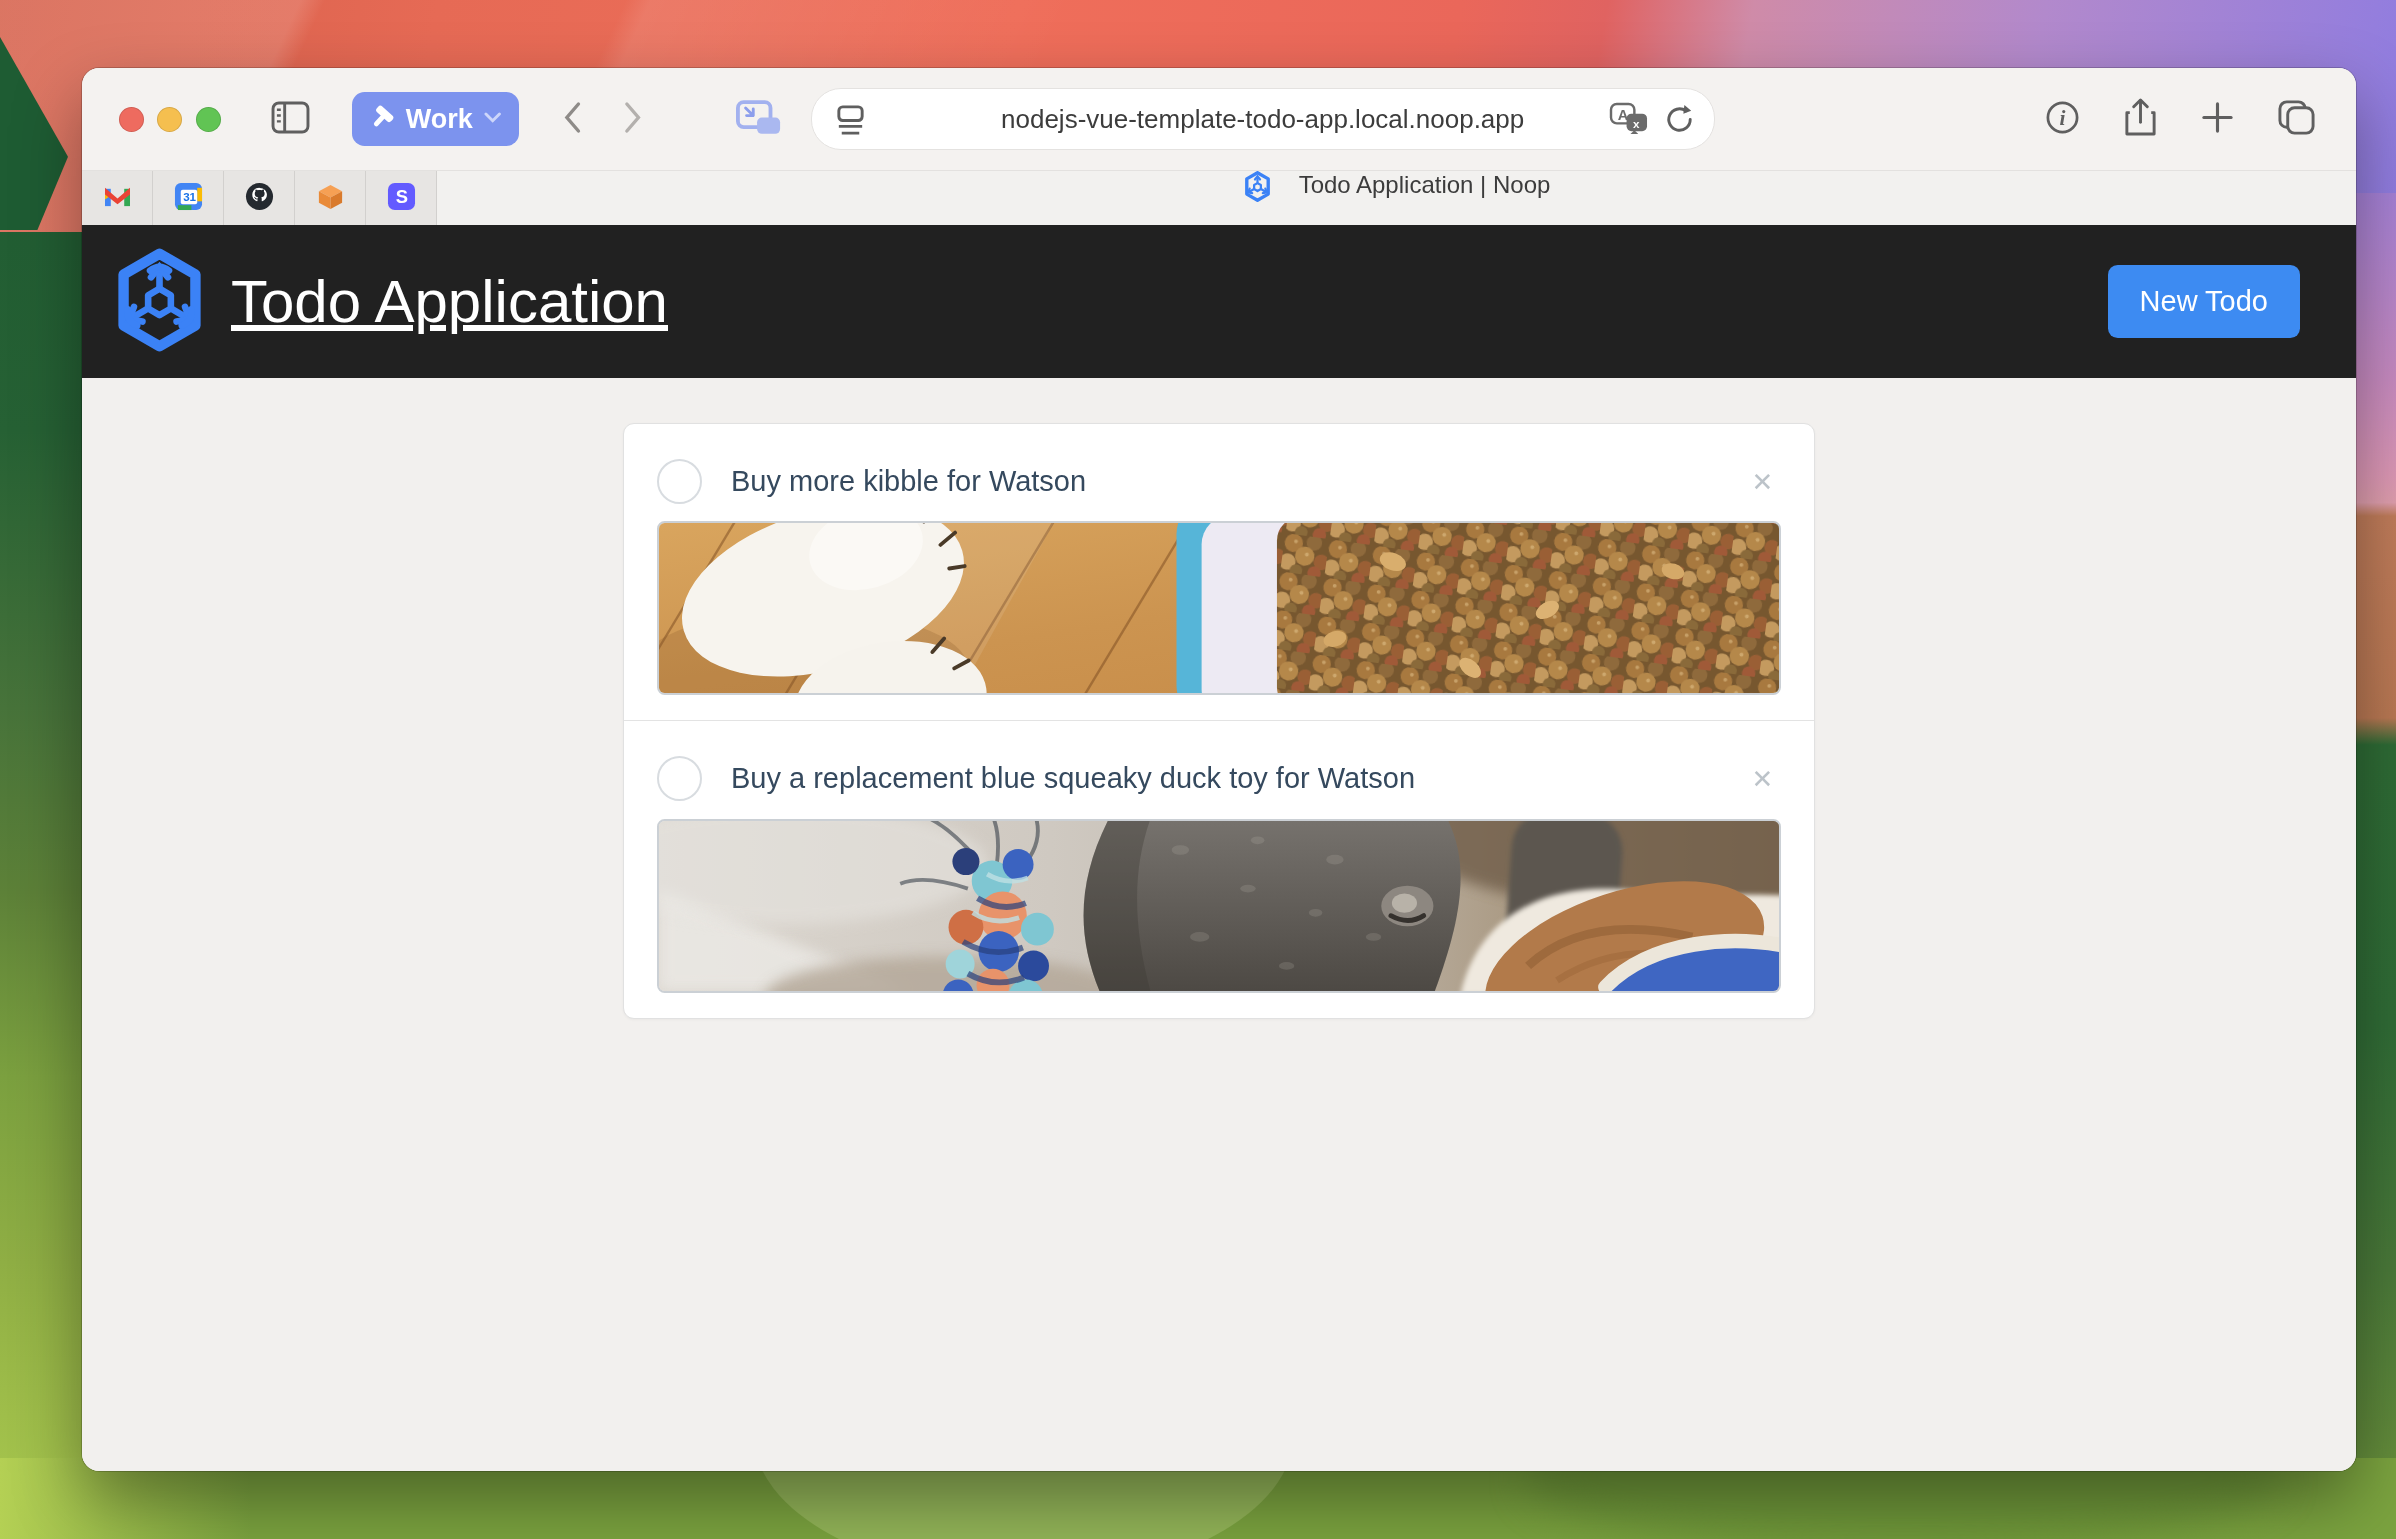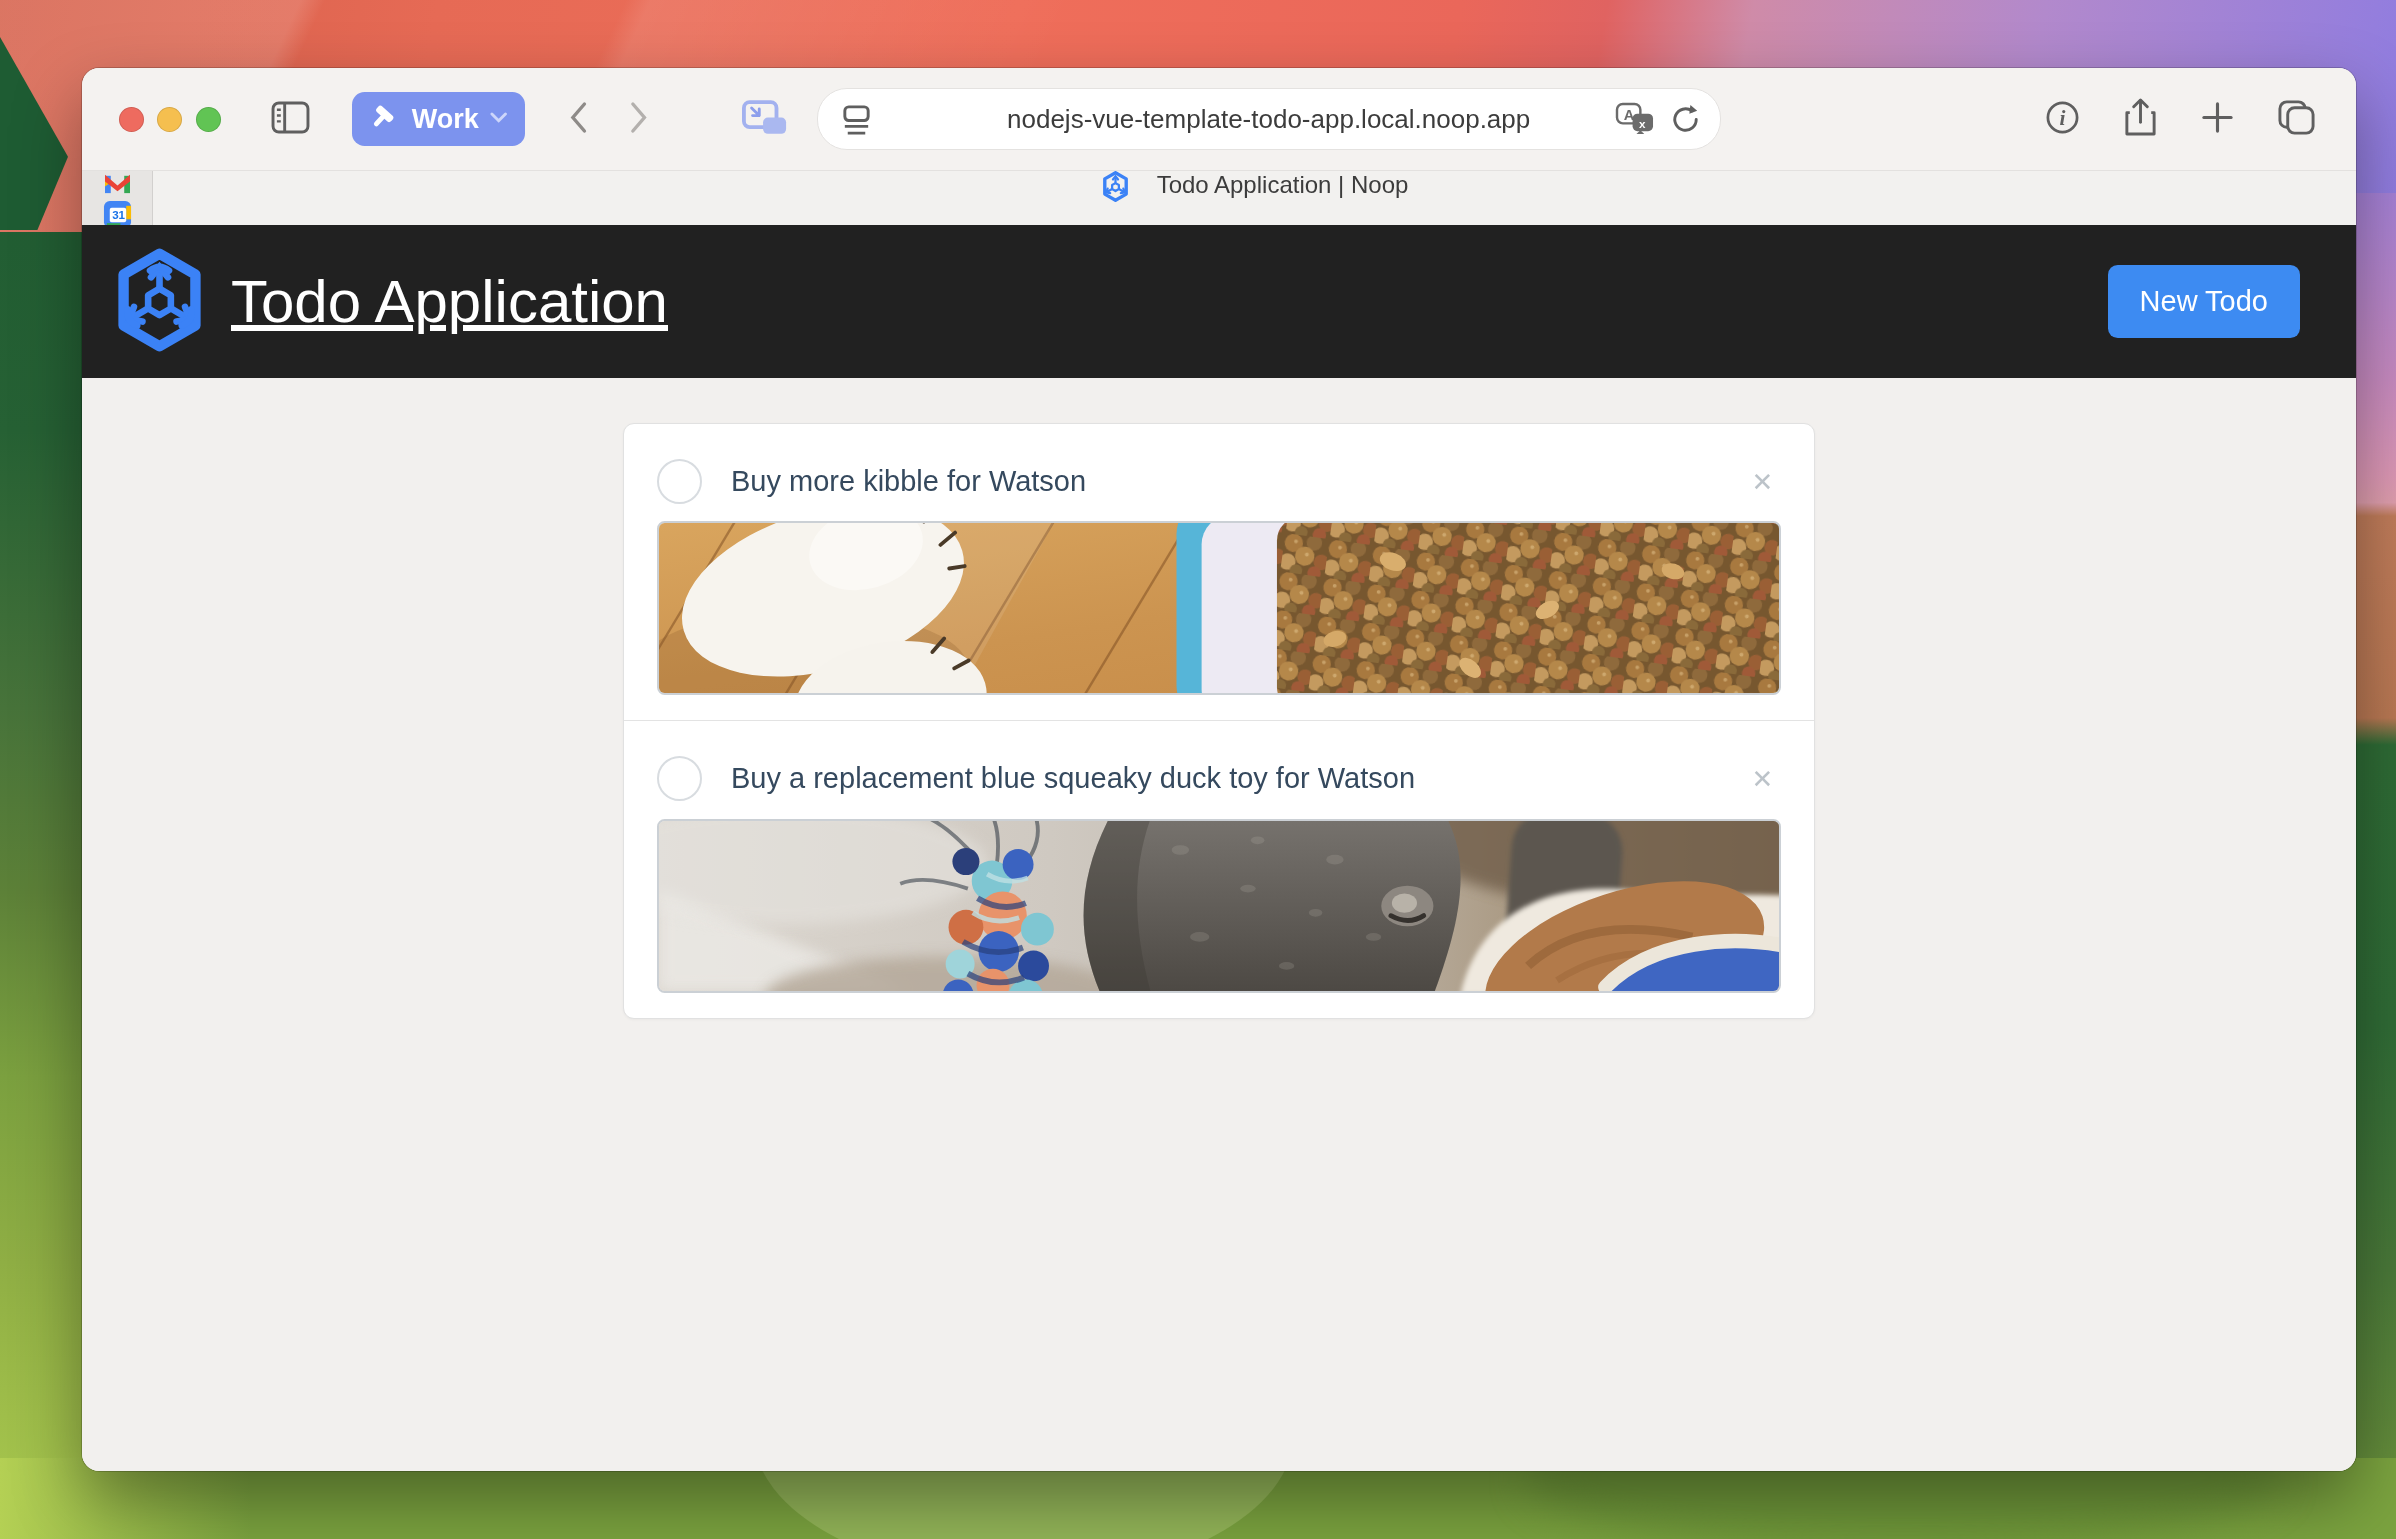--- a/index.html
+++ b/index.html
@@ -26,33 +26,33 @@
     background:#f2f0ee;box-shadow:0 0 0 1px rgba(0,0,0,.18),0 29px 68px rgba(0,0,0,.38);display:flex;flex-direction:column;}
 
   
   .toolbar{height:102px;flex:0 0 102px;background:#f4f2f0;display:flex;align-items:center;padding:0 25px;position:relative;border-bottom:1px solid #e3e1df;}
   .lights{display:flex;gap:13.5px;margin-left:11.6px;}
   .light{width:25px;height:25px;border-radius:50%;box-shadow:inset 0 0 0 1px rgba(0,0,0,.12);}
   .l-red{background:#ee6b5f;} .l-yellow{background:#f5bf4f;} .l-green{background:#61c454;}
   .tbtn{display:flex;align-items:center;justify-content:center;background:none;border:none;padding:0;}
   .sidebar-btn{margin-left:50px;}
   .profile-pill{margin-left:42px;height:54px;padding:0 17.4px 0 15.4px;border-radius:12.6px;background:#7c93ee;display:flex;align-items:center;gap:9.7px;}
-  .profile-pill .plabel{color:#ffffff;font-size:27px;font-weight:bold;margin-left:6px;}
+  .profile-pill .plabel{color:#ffffff;font-size:27px;font-weight:bold;}
   .profile-pill .chev{margin-left:1.9px;}
   .nav-chevrons{display:flex;gap:41px;margin-left:44px;}
   .pip-wrap{margin-left:93px;}
   .urlbar{position:relative;margin-left:29px;width:902px;height:60px;background:#ffffff;border:1px solid #e4e2e0;border-radius:30px;display:flex;align-items:center;justify-content:center;}
   .urlbar .page-ic{position:absolute;left:21px;top:13.5px;}
   .urlbar .url-text{font-size:26px;color:#3c3c3c;}
   .urlbar .right-ics{position:absolute;right:15.4px;top:11.6px;display:flex;gap:11.6px;align-items:center;}
   .right-cluster{position:absolute;right:39px;top:0;height:102px;display:flex;align-items:center;gap:41px;}
 
   
   .tabrow{height:54px;flex:0 0 54px;display:flex;background:#f2f0ee;}
-  .fav-cells{display:flex;flex-direction:column;}
+  .fav-cells{display:flex;}
   .fav-cell{width:70px;height:54px;background:#e7e5e3;border-right:1px solid #d2d0ce;display:flex;align-items:center;justify-content:center;}
   .active-tab{flex:1;background:#f2f1ef;display:flex;align-items:flex-start;justify-content:center;gap:27px;}
   .tab-title{font-size:24px;color:#3c3c3c;}
 
   
   .appheader{height:153px;flex:0 0 153px;background:#212121;display:flex;align-items:center;padding:0 29px;}
   .app-title{color:#ffffff;font-size:60px;font-weight:300;margin-left:23px;letter-spacing:0;text-decoration:underline;}
   .spacer{flex:1;}
   .new-todo-btn{background:#3d8bf2;color:#fff;font-size:29px;border:none;border-radius:9.7px;padding:20px 32px;margin-right:27px;font-family:"Liberation Sans",sans-serif;}
 

